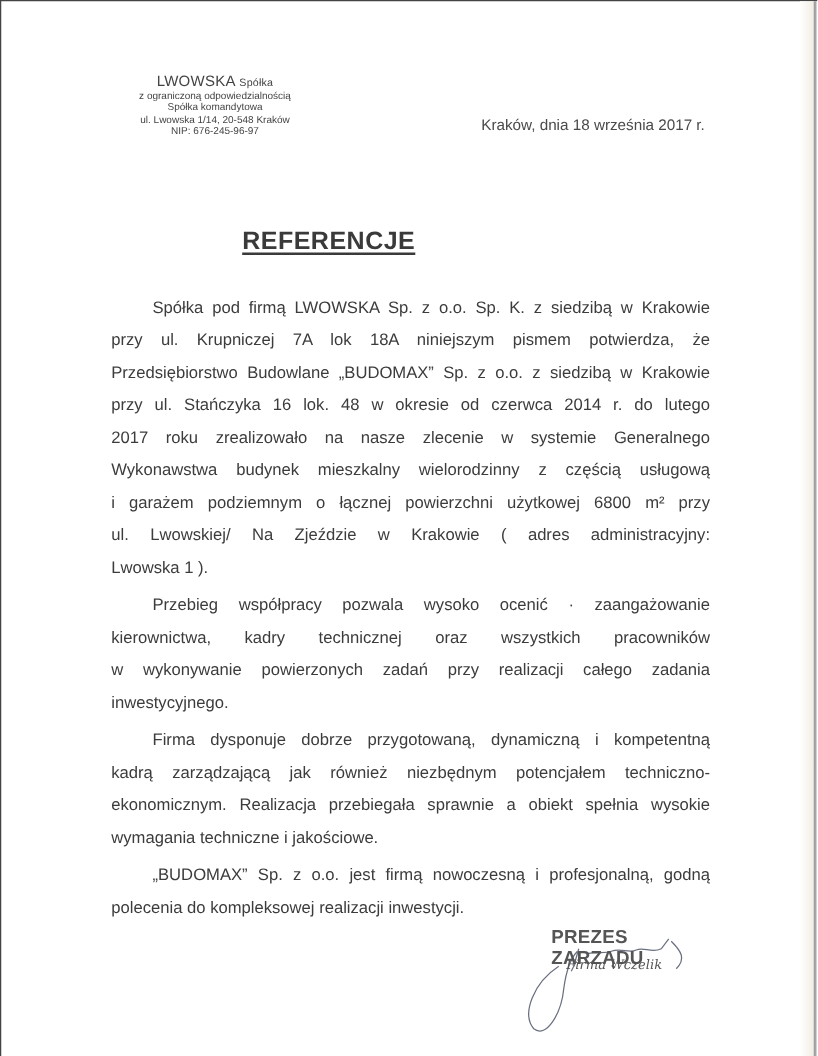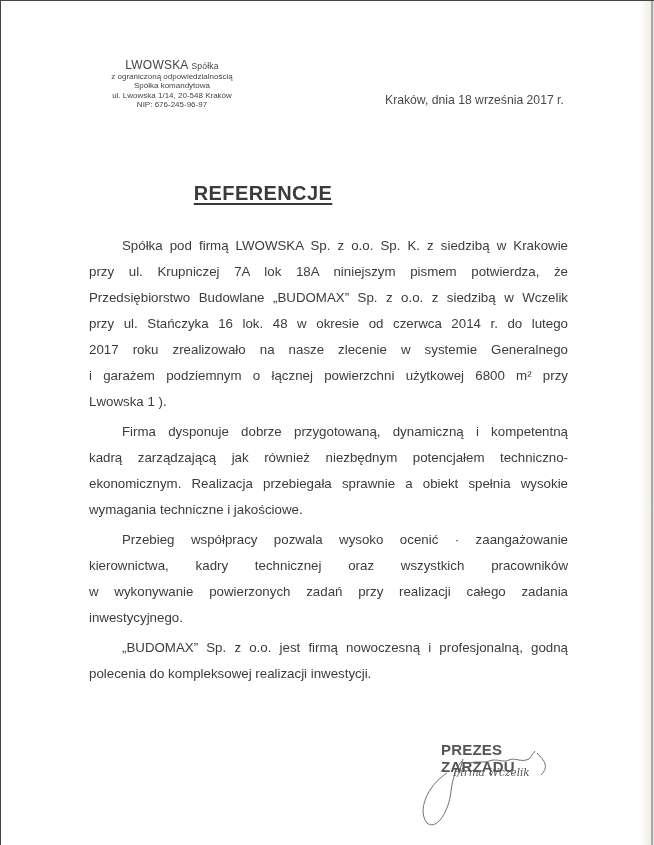--- a/index.html
+++ b/index.html
@@ -43,37 +43,39 @@
   <div class="date">Kraków, dnia 18 września 2017 r.</div>
 
   <div class="title">
     <span>REFERENCJE</span>
   </div>
 
   <div class="body">
     <p>
       <span class="ln indent">Spółka pod firmą LWOWSKA Sp. z o.o. Sp. K. z siedzibą  w Krakowie</span>
       <span class="ln">przy ul. Krupniczej 7A lok 18A niniejszym pismem potwierdza, że</span>
-      <span class="ln">Przedsiębiorstwo Budowlane „BUDOMAX” Sp. z o.o. z siedzibą w Wczelik</span>
+      <span class="ln">Przedsiębiorstwo Budowlane „BUDOMAX” Sp. z o.o. z siedzibą w Krakowie</span>
       <span class="ln">przy ul. Stańczyka 16 lok. 48 w  okresie od czerwca 2014 r. do lutego</span>
       <span class="ln">2017 roku zrealizowało na nasze zlecenie w systemie Generalnego</span>
+      <span class="ln">Wykonawstwa budynek mieszkalny wielorodzinny z częścią usługową</span>
       <span class="ln">i garażem podziemnym o łącznej powierzchni użytkowej 6800 m² przy</span>
+      <span class="ln">ul. Lwowskiej/ Na Zjeździe w Krakowie ( adres administracyjny:</span>
       <span class="ln last">Lwowska 1 ).</span>
+    </p>
+    <p>
+      <span class="ln indent">Przebieg współpracy pozwala wysoko ocenić · zaangażowanie</span>
+      <span class="ln">kierownictwa, kadry technicznej oraz wszystkich pracowników</span>
+      <span class="ln">w wykonywanie powierzonych zadań przy realizacji całego zadania</span>
+      <span class="ln last">inwestycyjnego.</span>
     </p>
     <p>
       <span class="ln indent">Firma dysponuje dobrze przygotowaną, dynamiczną i kompetentną</span>
       <span class="ln">kadrą zarządzającą jak również niezbędnym potencjałem techniczno-</span>
       <span class="ln">ekonomicznym. Realizacja przebiegała sprawnie a obiekt spełnia wysokie</span>
       <span class="ln last">wymagania techniczne i jakościowe.</span>
-    </p>
-    <p>
-      <span class="ln indent">Przebieg współpracy pozwala wysoko ocenić · zaangażowanie</span>
-      <span class="ln">kierownictwa, kadry technicznej oraz wszystkich pracowników</span>
-      <span class="ln">w wykonywanie powierzonych zadań przy realizacji całego zadania</span>
-      <span class="ln last">inwestycyjnego.</span>
     </p>
     <p>
       <span class="ln indent">„BUDOMAX” Sp. z o.o. jest firmą nowoczesną i profesjonalną, godną</span>
       <span class="ln last">polecenia do kompleksowej realizacji inwestycji.</span>
     </p>
   </div>
 
   <div class="sig">
     <svg width="160" height="90">
       <path d="M30 32 C 10 45, 0 70, 10 82 C 20 90, 32 70, 34 50 C 36 35, 40 25, 45 20" fill="none" stroke="#6a7080" stroke-width="1"></path>

